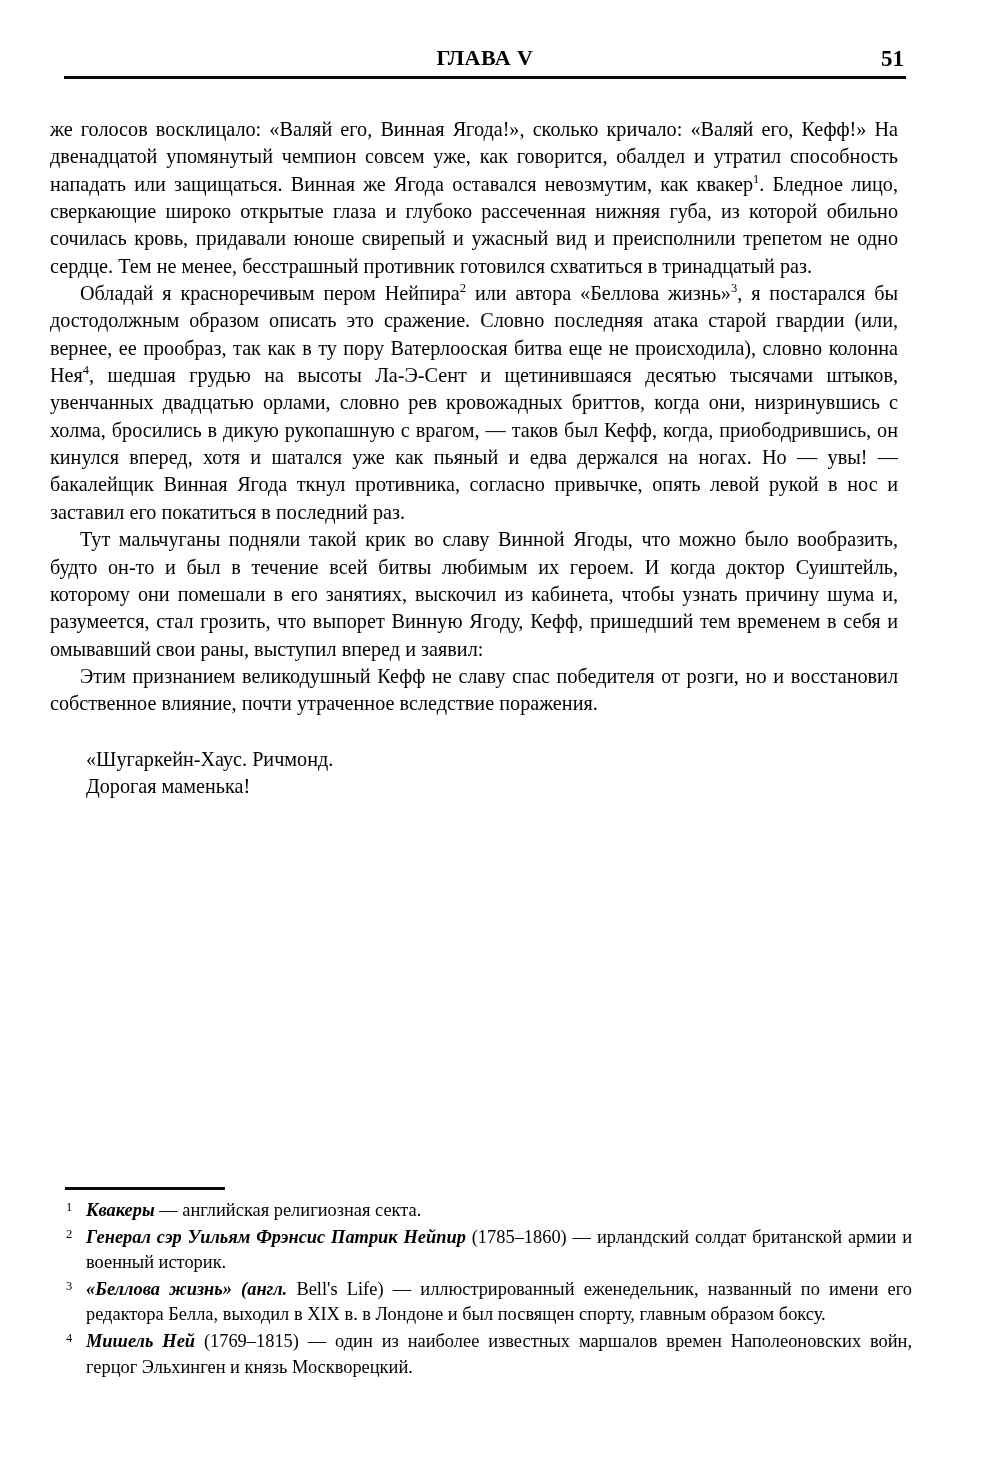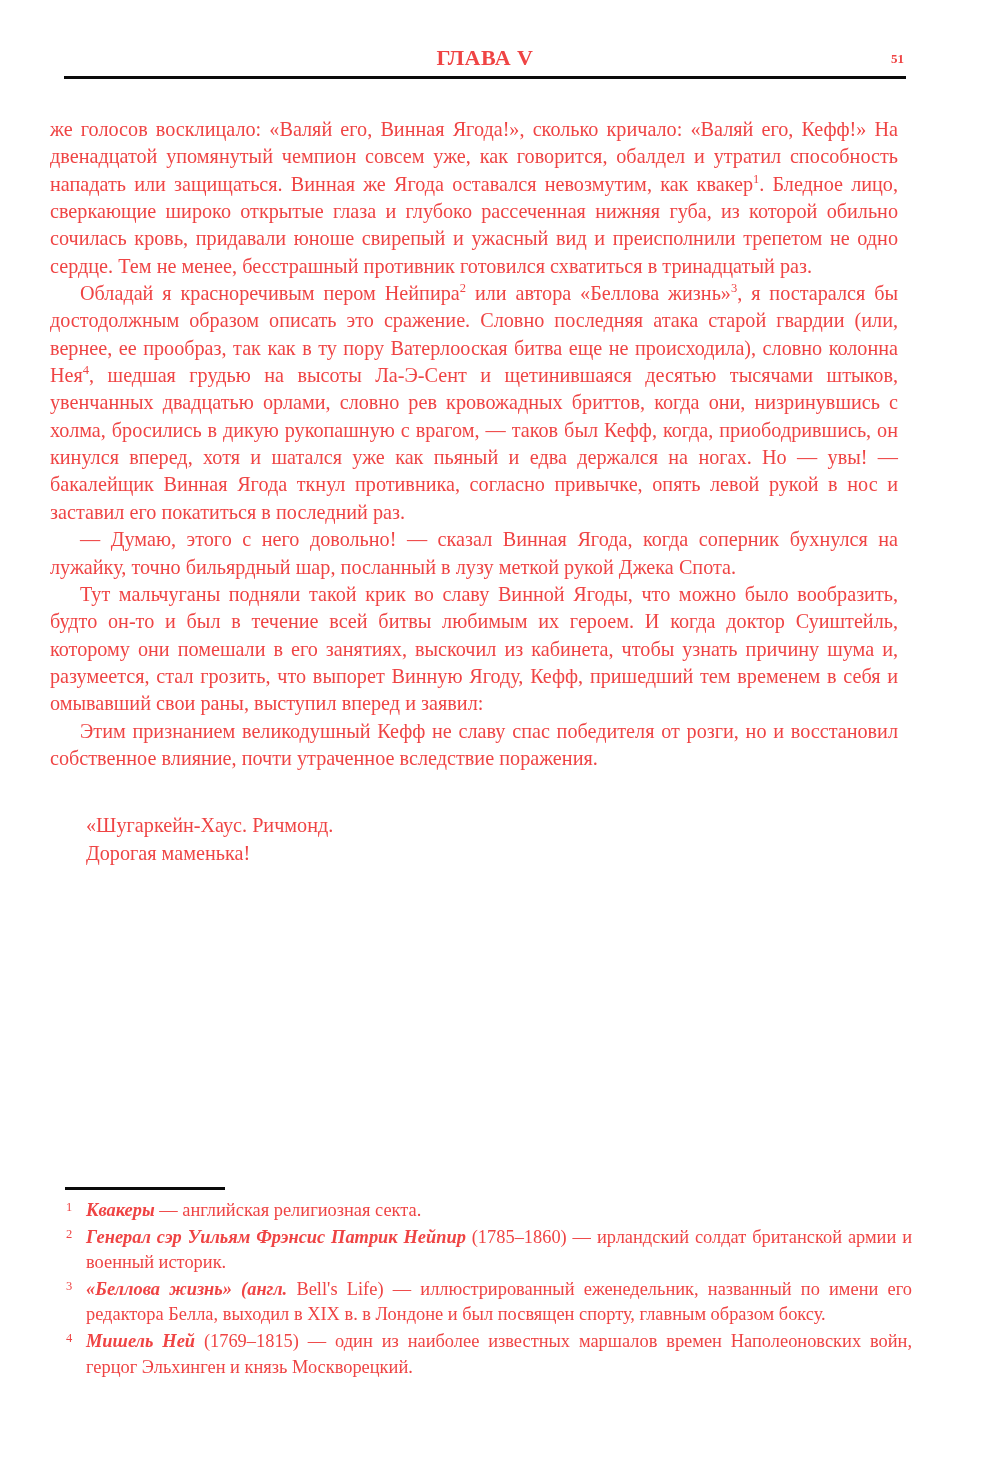--- a/index.html
+++ b/index.html
@@ -9,21 +9,21 @@
     background: #ffffff;
   }
   .page {
     position: relative;
     width: 1000px;
     height: 1473px;
     margin: 0 auto;
     background: #ffffff;
     overflow: hidden;
     font-family: "Liberation Serif", "DejaVu Serif", serif;
-    color: #ef4444;
+    color: #000000;
     -webkit-font-smoothing: antialiased;
   }
 
   
   .running-head {
     position: absolute;
     left: 64px;
     top: 44px;
     width: 842px;
     height: 40px;
@@ -36,21 +36,21 @@
     text-align: center;
     font-size: 22px;
     font-weight: 700;
     letter-spacing: 0.5px;
     line-height: 28px;
   }
   .running-head .folio {
     position: absolute;
     right: 2px;
     top: 1px;
-    font-size: 13px;
+    font-size: 23px;
     font-weight: 700;
     line-height: 28px;
   }
   .head-rule {
     position: absolute;
     left: 64px;
     top: 76px;
     width: 842px;
     height: 3px;
     background: #0a0a0a;
@@ -69,21 +69,21 @@
     line-height: 27.35px;
     text-align: justify;
     text-indent: 30px;
     word-spacing: 0.1px;
     hyphens: manual;
   }
   p.para.no-indent { text-indent: 0; }
 
   
   .letter-block {
-    margin-top: 40px;
+    margin-top: 28px;
     margin-left: 36px;
     width: 812px;
   }
   .letter-block p {
     margin: 0;
     font-size: 20.2px;
     line-height: 27.35px;
     text-align: justify;
     text-indent: 0;
   }
@@ -145,21 +145,20 @@
     <div class="folio">51</div>
   </div>
   <div class="head-rule"></div>
 
   <div class="body-block">
 
     <p class="para no-indent"><span>же голосов восклицало: «Валяй его, Винная Ягода!», сколько кричало: «Валяй его, Кефф!» На двенадцатой упомянутый чемпион совсем уже, как говорится, обалдел и утратил способность нападать или защищаться. Винная же Ягода оставался невозмутим, как квакер</span><sup class="ref">1</sup><span>. Бледное лицо, сверкающие широко открытые глаза и глубоко рассеченная нижняя губа, из которой обильно сочилась кровь, придавали юноше свирепый и ужасный вид и преисполнили трепетом не одно сердце. Тем не менее, бесстрашный противник готовился схватиться в тринадцатый раз.</span></p>
 
     <p class="para"><span>Обладай я красноречивым пером Нейпира</span><sup class="ref">2</sup><span> или автора «Беллова жизнь»</span><sup class="ref">3</sup><span>, я постарался бы достодолжным образом описать это сражение. Словно последняя атака старой гвардии (или, вернее, ее прообраз, так как в ту пору Ватерлооская битва еще не происходила), словно колонна Нея</span><sup class="ref">4</sup><span>, шедшая грудью на высоты Ла-Э-Сент и щетинившаяся десятью тысячами штыков, увенчанных двадцатью орлами, словно рев кровожадных бриттов, когда они, низринувшись с холма, бросились в дикую рукопашную с врагом, — таков был Кефф, когда, приободрившись, он кинулся вперед, хотя и шатался уже как пьяный и едва держался на ногах. Но — увы! — бакалейщик Винная Ягода ткнул противника, согласно привычке, опять левой рукой в нос и заставил его покатиться в последний раз.</span></p>
 
-    <p class="para">— Думаю, этого с него довольно! — сказал Винная Ягода, когда соперник бухнулся на лужайку, точно бильярдный шар, посланный в лузу меткой рукой Джека Спота.</p>
     <p class="para">Тут мальчуганы подняли такой крик во славу Винной Ягоды, что можно было вообразить, будто он-то и был в течение всей битвы любимым их героем. И когда доктор Суиштейль, которому они помешали в его занятиях, выскочил из кабинета, чтобы узнать причину шума и, разумеется, стал грозить, что выпорет Винную Ягоду, Кефф, пришедший тем временем в себя и омывавший свои раны, выступил вперед и заявил:</p>
     <p class="para">Этим признанием великодушный Кефф не славу спас победителя от розги, но и восстановил собственное влияние, почти утраченное вследствие поражения.</p>
 
     <div class="letter-block">
       <p class="short">«Шугаркейн-Хаус. Ричмонд.</p>
       <p class="short">Дорогая маменька!</p>
     </div>
 
   </div>
 

